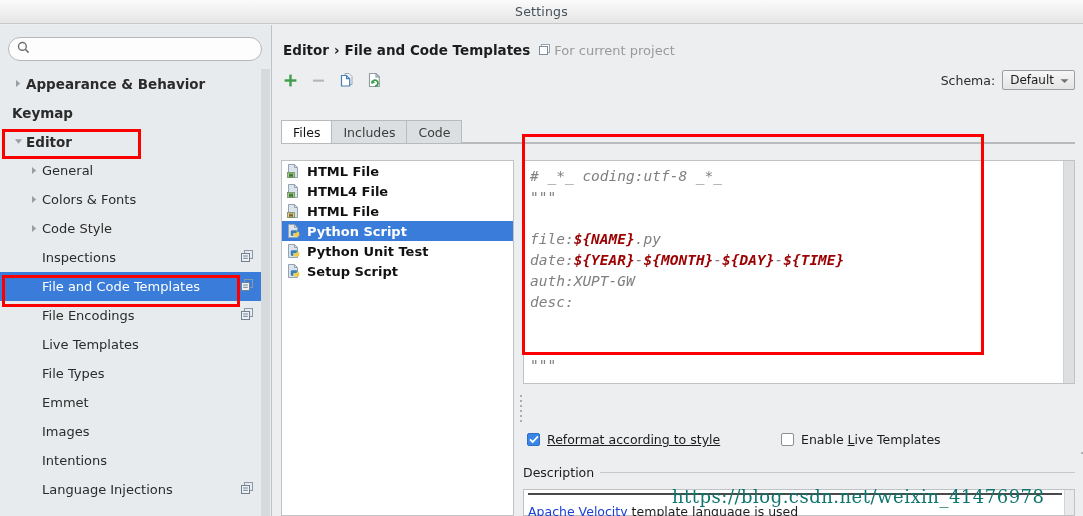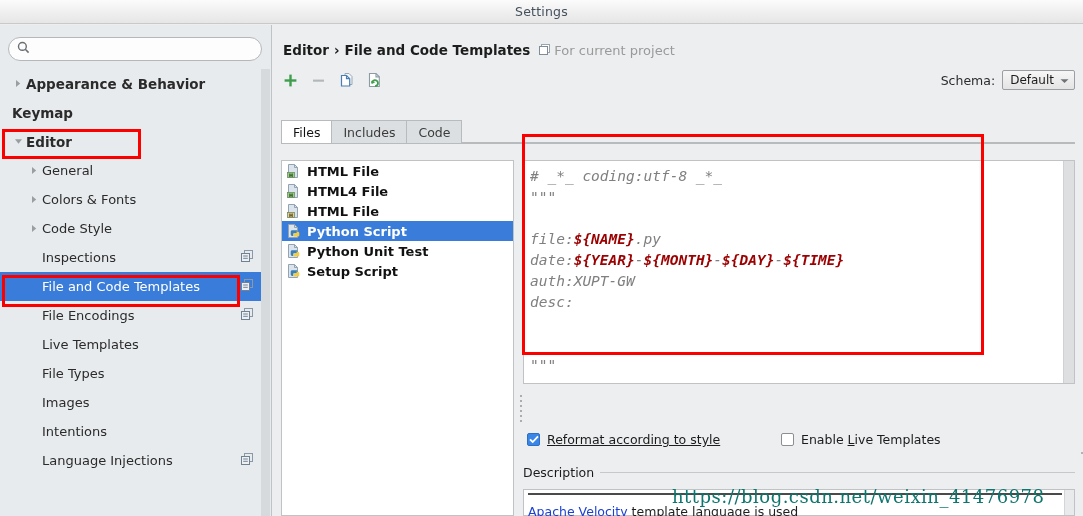--- a/index.html
+++ b/index.html
@@ -350,20 +350,23 @@
               <line x1="2.2" y1="8.3" x2="6.8" y2="8.3" stroke="#6f8193" stroke-width="1"></line>
             </svg></span>
         </div>
         <div class="tree-row lvl1 noarrow">
           <span class="lbl">Live Templates</span>
         </div>
         <div class="tree-row lvl1 noarrow">
           <span class="lbl">File Types</span>
         </div>
         <div class="tree-row lvl1 noarrow">
+          <span class="lbl">Emmet</span>
+        </div>
+        <div class="tree-row lvl1 noarrow">
           <span class="lbl">Images</span>
         </div>
         <div class="tree-row lvl1 noarrow">
           <span class="lbl">Intentions</span>
         </div>
         <div class="tree-row lvl1 noarrow">
           <span class="lbl">Language Injections</span>
           <span class="copy-ico"><svg width="13" height="13" viewBox="0 0 13 13">
               <rect x="3.5" y="0.5" width="8" height="8" fill="none" stroke="#8a99a8" stroke-width="1"></rect>
               <rect x="0.5" y="3.5" width="8" height="8" fill="#eef1f4" stroke="#6f8193" stroke-width="1"></rect>

